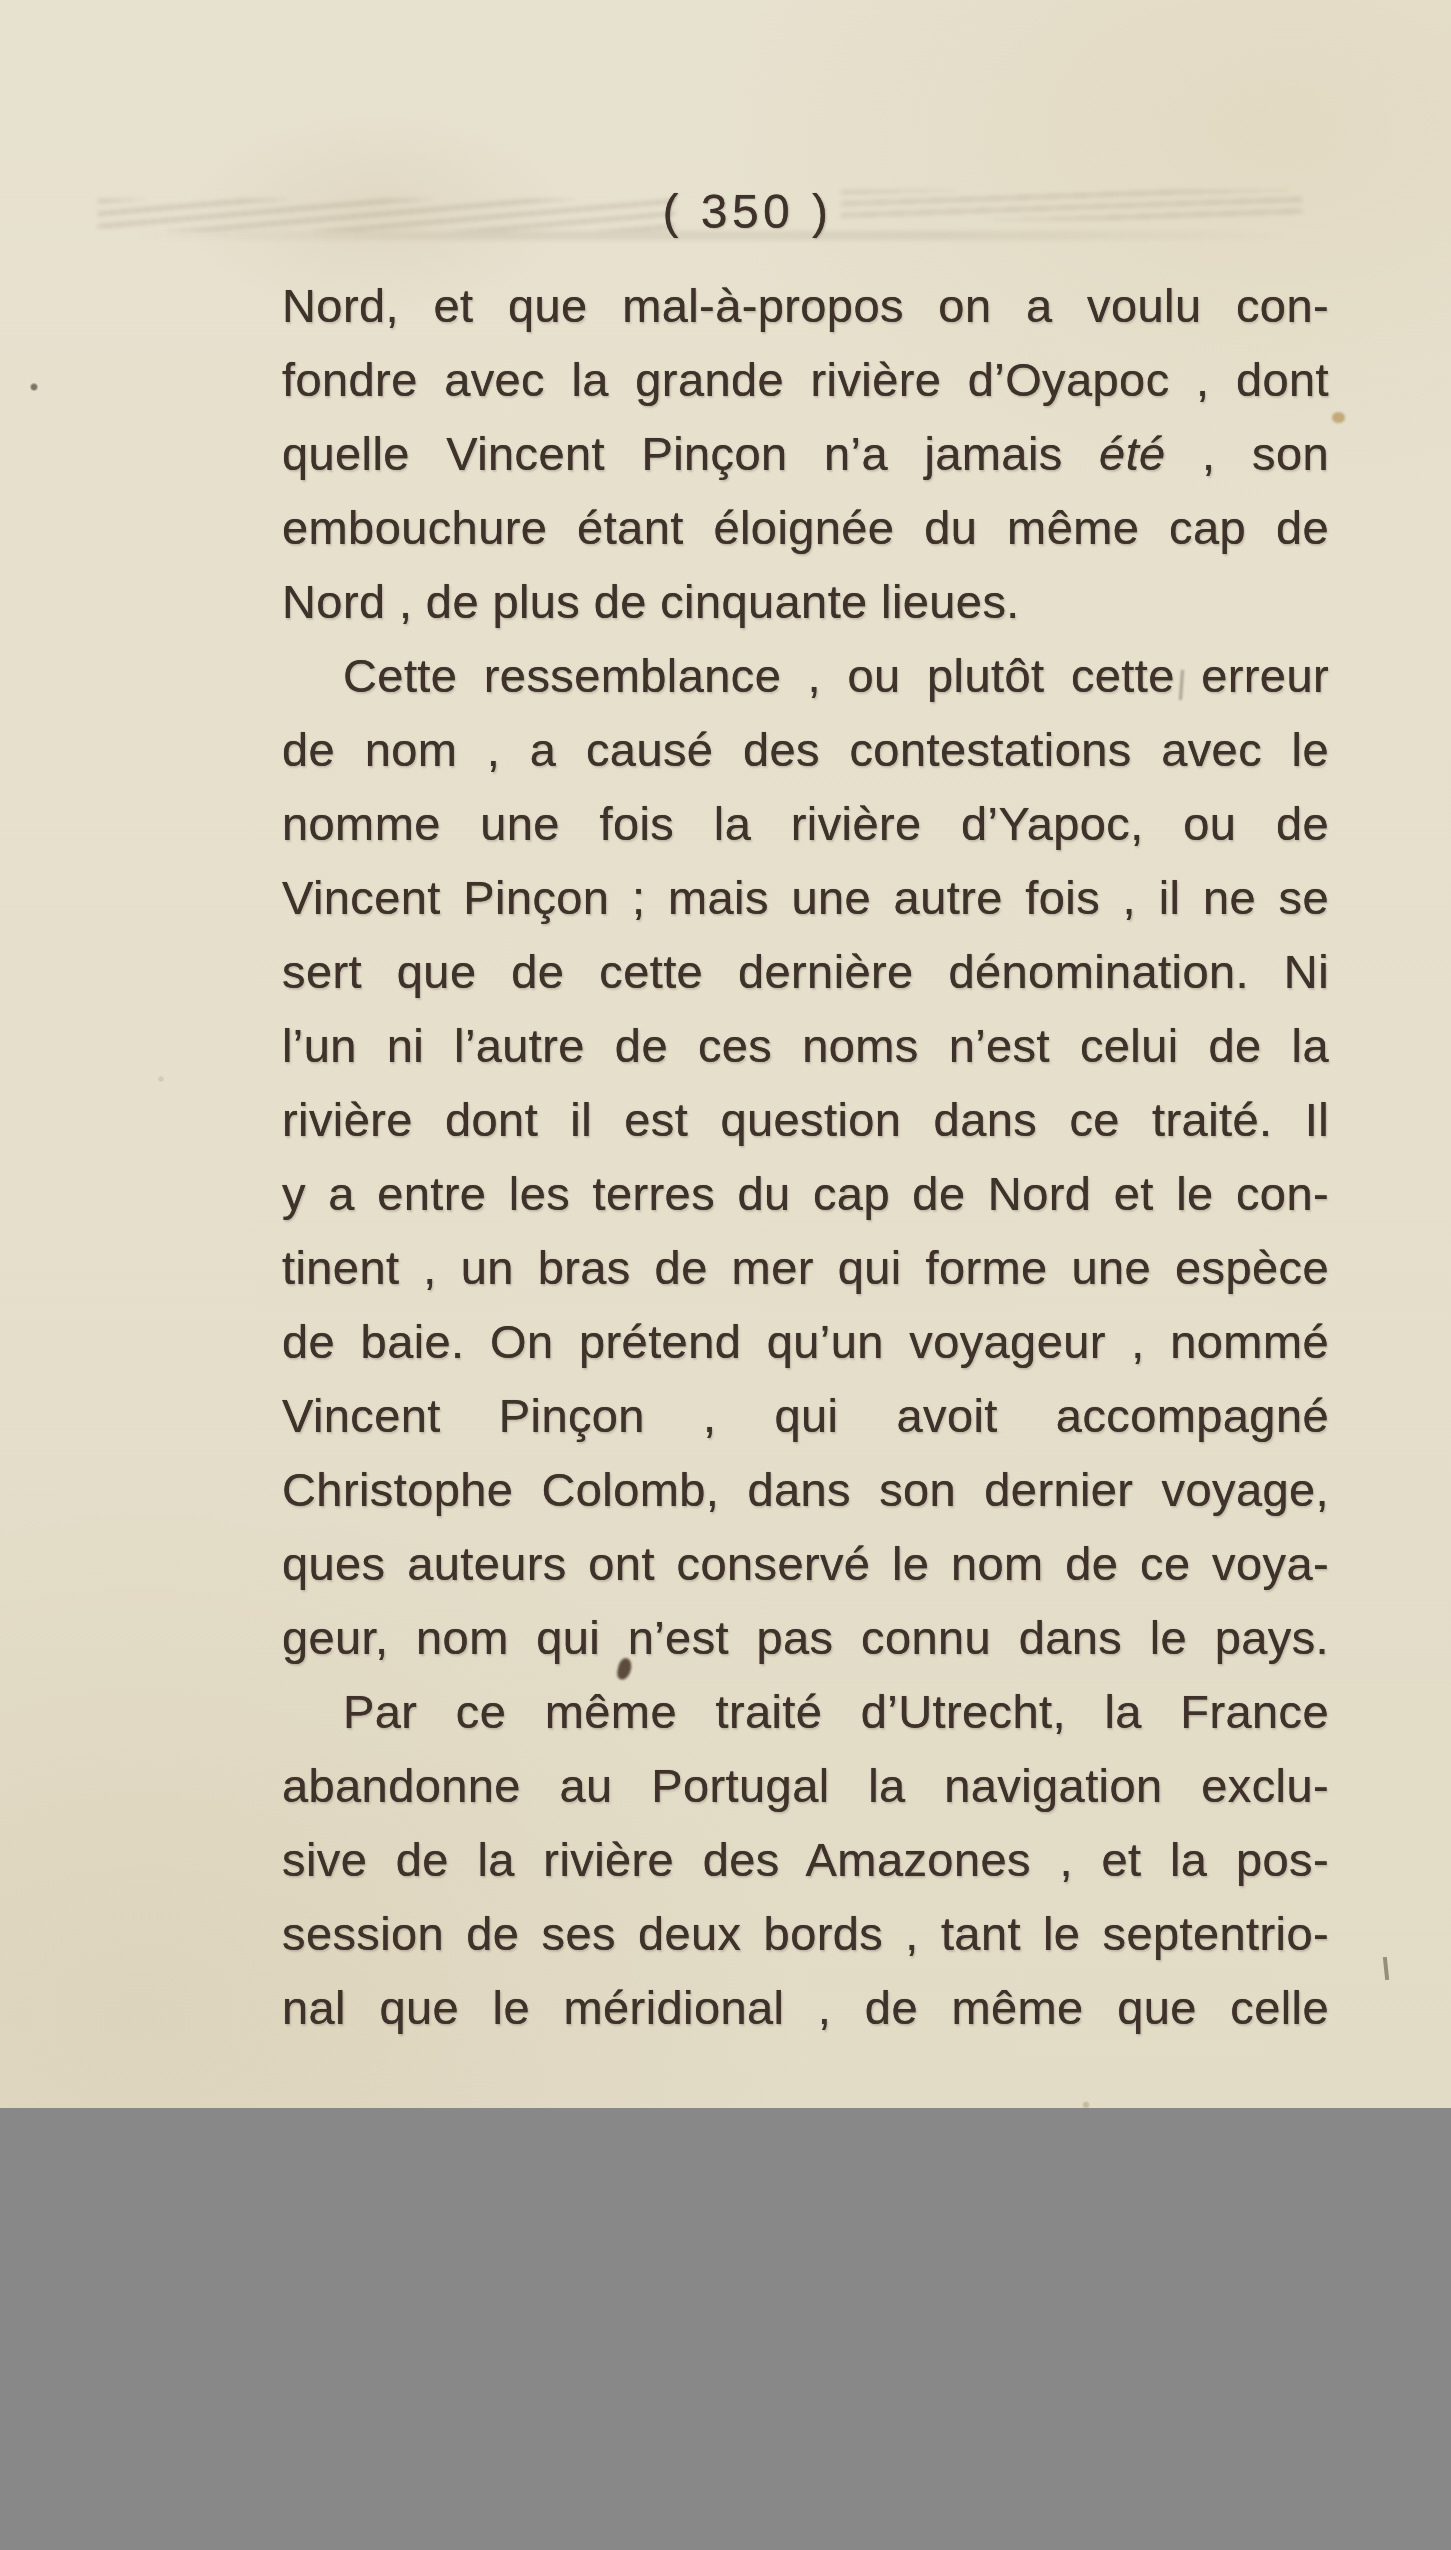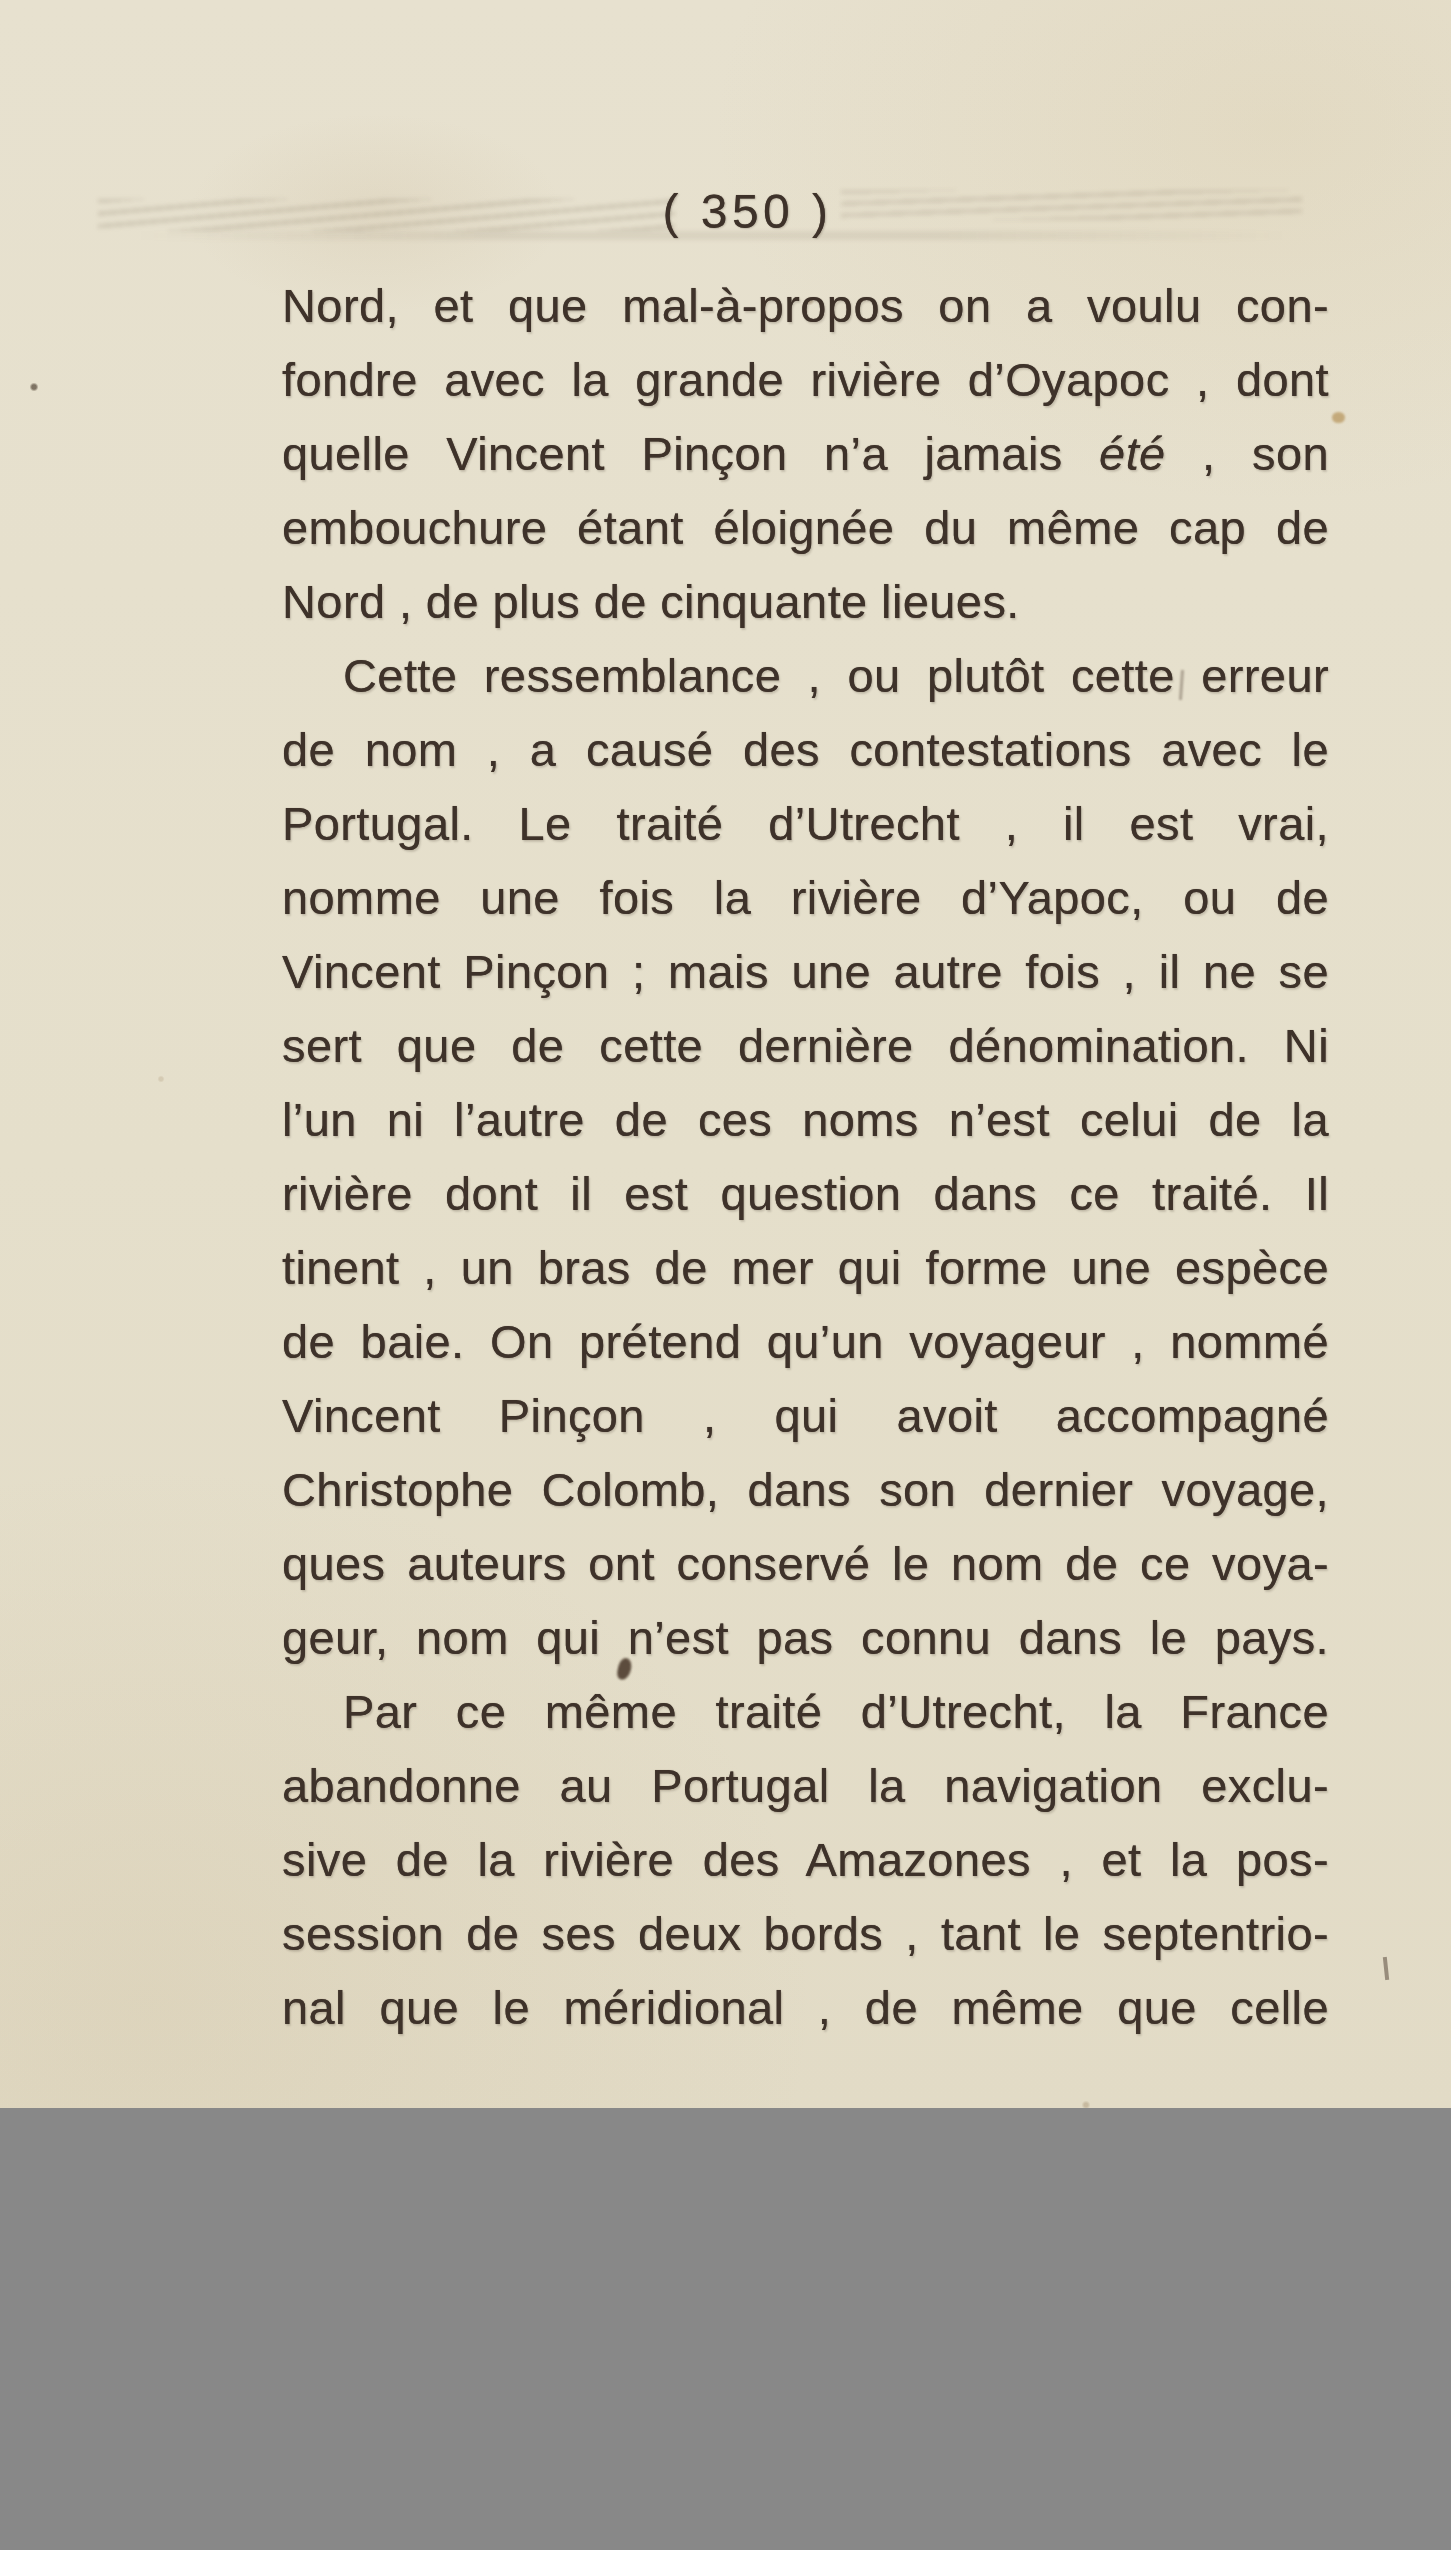--- a/index.html
+++ b/index.html
@@ -91,26 +91,26 @@
       <div>
         <div class="line">Nord, et que mal-à-propos on a voulu con-</div>
         <div class="line">fondre avec la grande rivière d’Oyapoc , dont</div>
         <div class="line"><span>quelle Vincent Pinçon n’a jamais </span><span class="it">été</span><span> , son</span></div>
         <div class="line">embouchure étant éloignée du même cap de</div>
         <div class="line endline">Nord , de plus de cinquante lieues.</div>
       </div>
       <div>
         <div class="line indent">Cette ressemblance , ou plutôt cette erreur</div>
         <div class="line">de nom , a causé des contestations avec le</div>
-        <div class="line">Portugal. Le traité d’Utrecht , il est vrai,</div>
         <div class="line">nomme une fois la rivière d’Yapoc, ou de</div>
         <div class="line">Vincent Pinçon ; mais une autre fois , il ne se</div>
         <div class="line">sert que de cette dernière dénomination. Ni</div>
         <div class="line">l’un ni l’autre de ces noms n’est celui de la</div>
         <div class="line">rivière dont il est question dans ce traité. Il</div>
+        <div class="line">y a entre les terres du cap de Nord et le con-</div>
         <div class="line">tinent , un bras de mer qui forme une espèce</div>
         <div class="line">de baie. On prétend qu’un voyageur , nommé</div>
         <div class="line">Vincent Pinçon , qui avoit accompagné</div>
         <div class="line">Christophe Colomb, dans son dernier voyage,</div>
         <div class="line">ques auteurs ont conservé le nom de ce voya-</div>
         <div class="line">geur, nom qui n’est pas connu dans le pays.</div>
       </div>
       <div>
         <div class="line indent">Par ce même traité d’Utrecht, la France</div>
         <div class="line">abandonne au Portugal la navigation exclu-</div>

